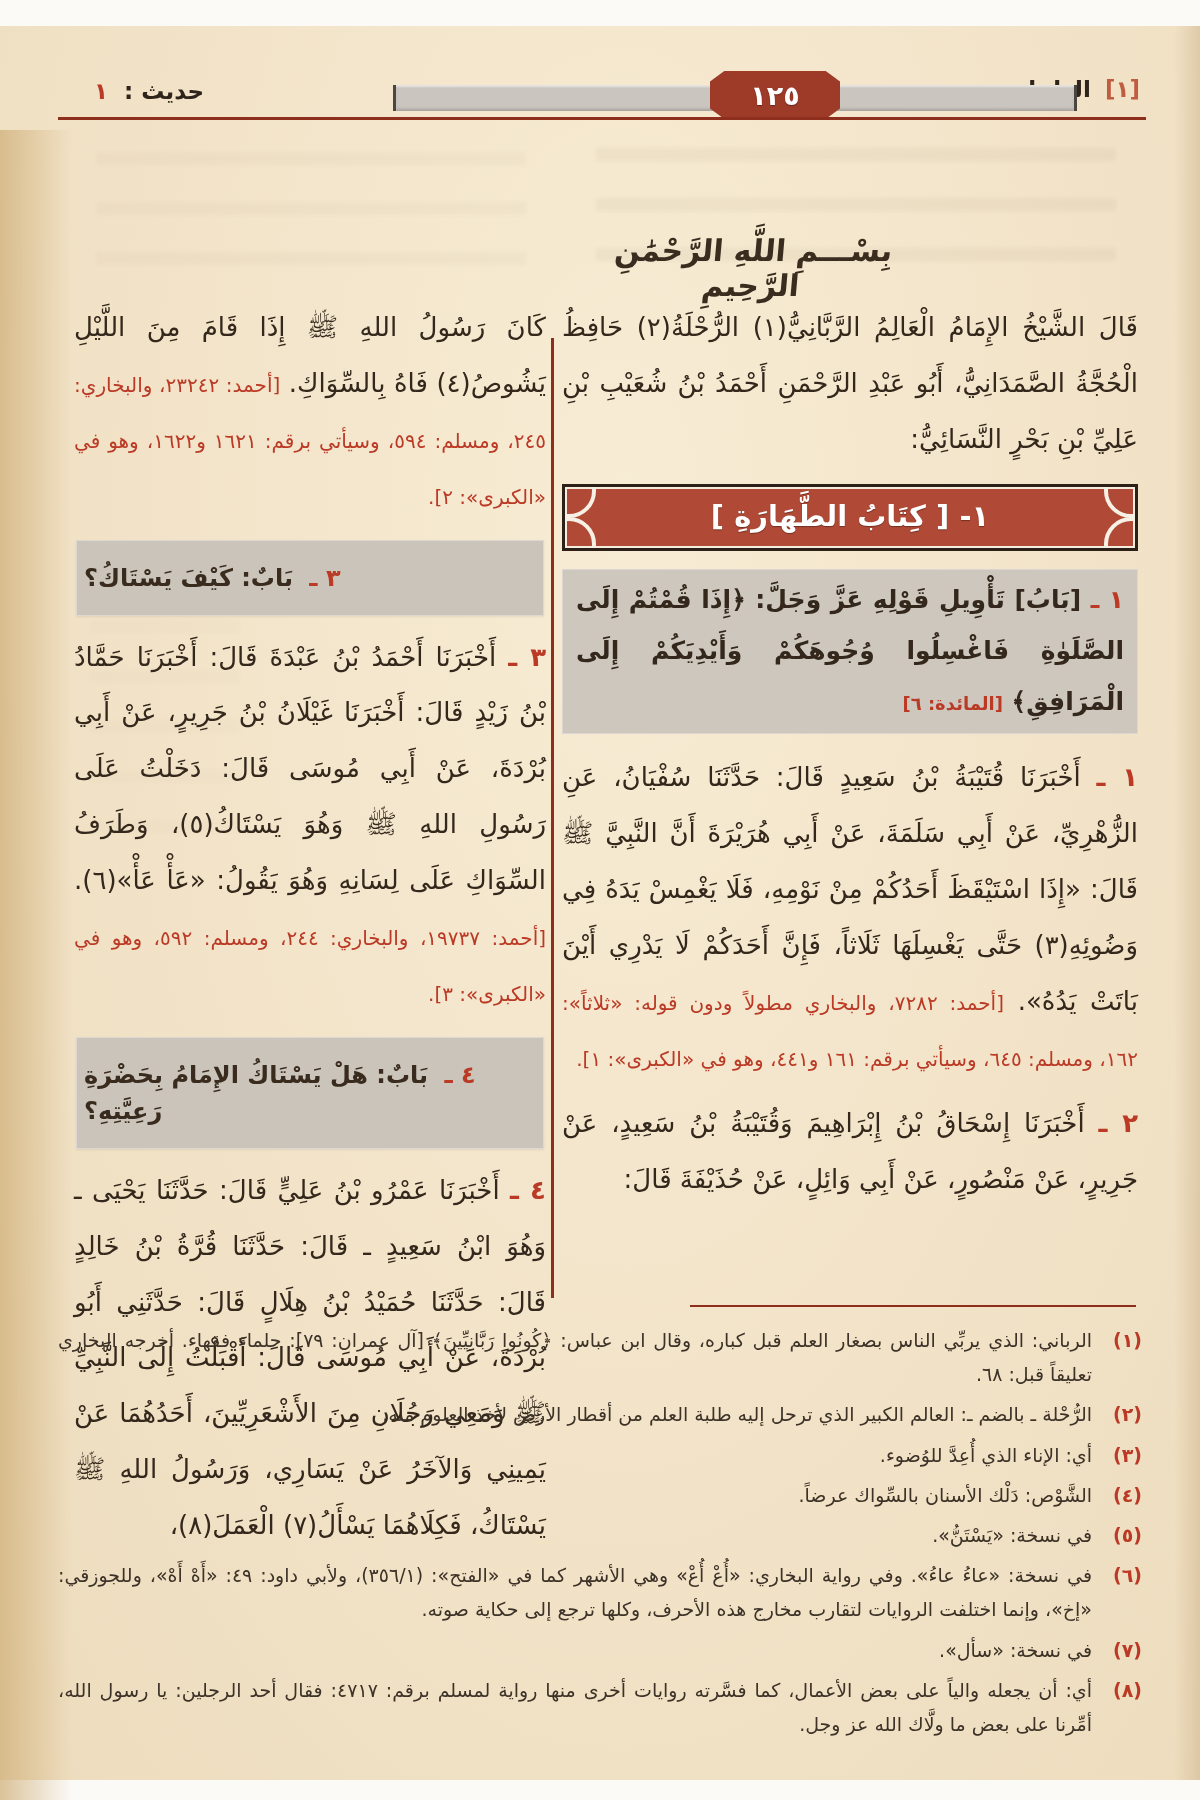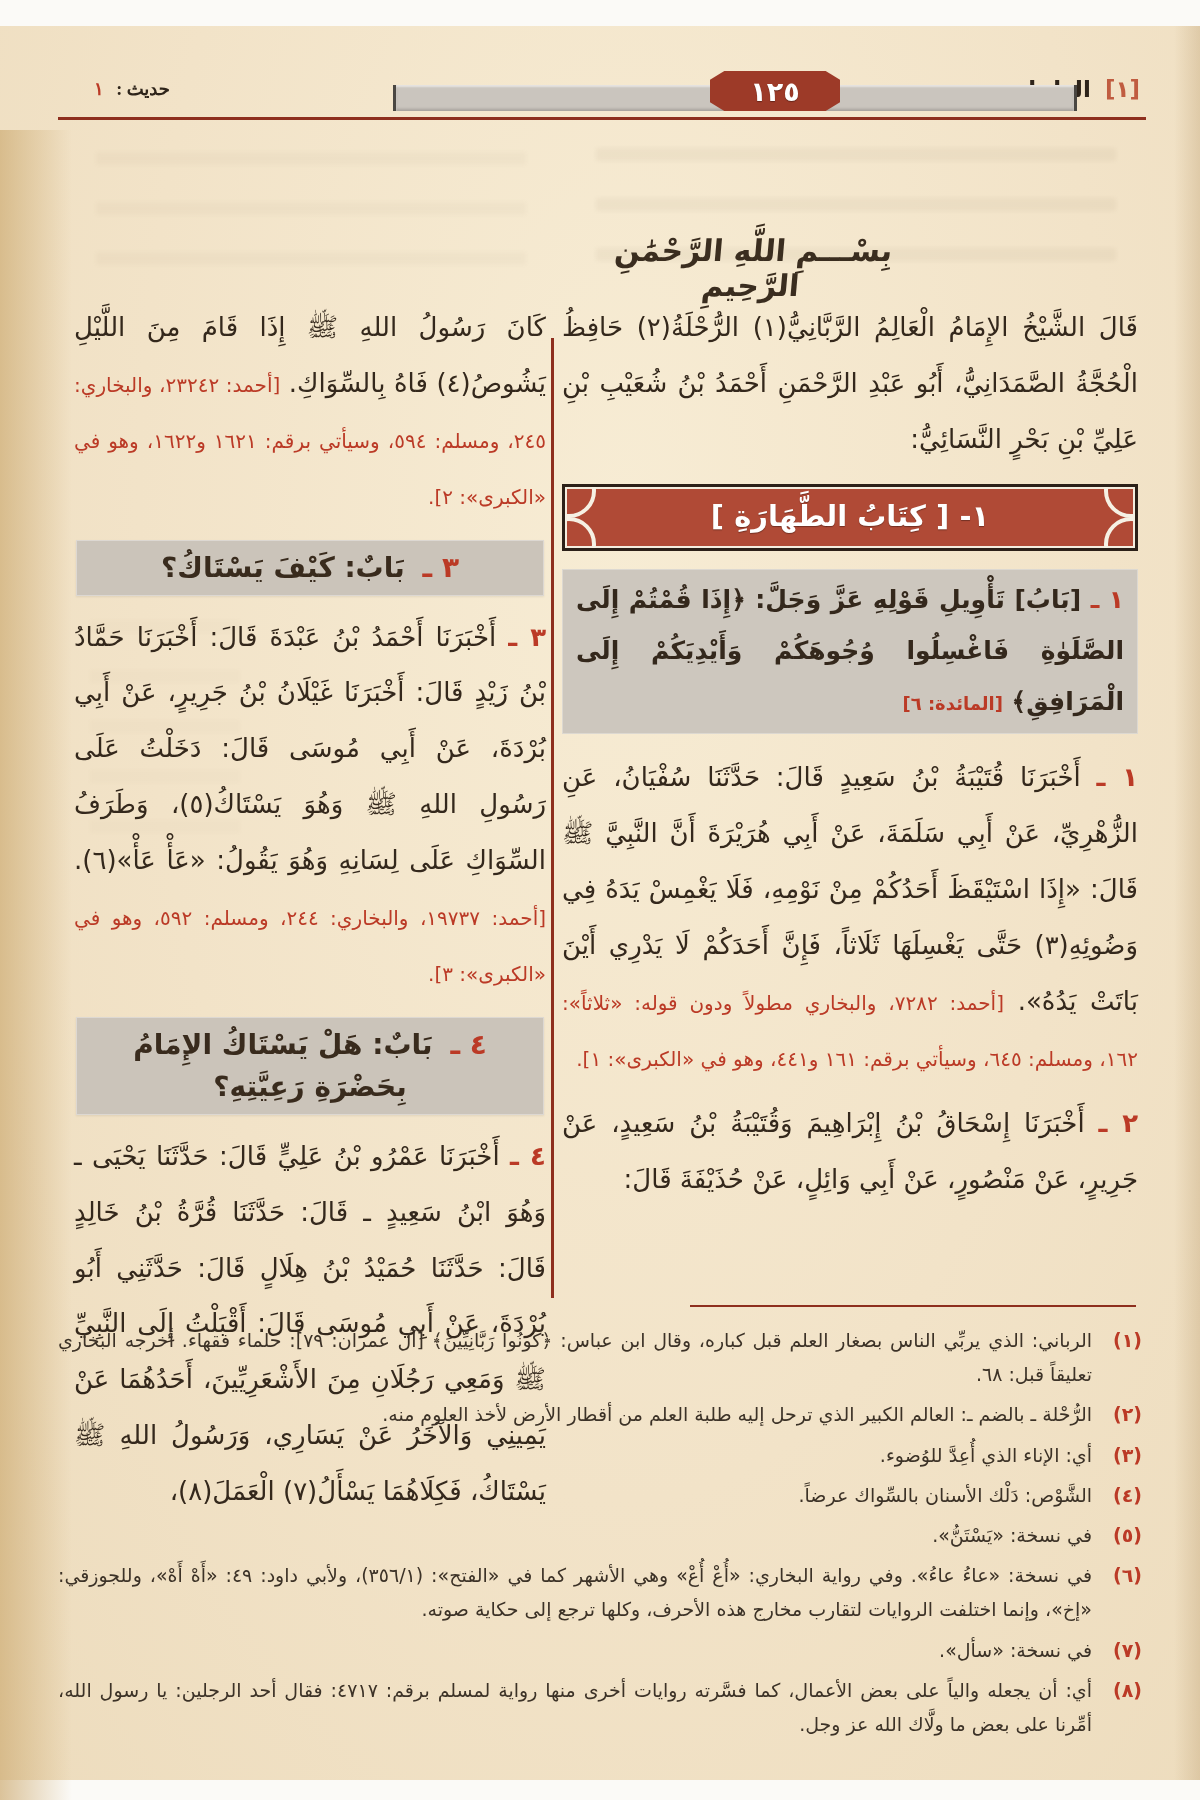--- a/index.html
+++ b/index.html
@@ -30,29 +30,29 @@
   .ghost.g2 { top:152px; left:96px; width:430px; height:120px; opacity:.3; }
   .ghost.g3 { top:620px; left:90px; width:150px; height:220px; opacity:.18; }
 
   :root {
     --ink:#34281c; --red:#bb3a26; --deepred:#8e2f1e; --bandgray:#cbc4ba;
   }
 
   
   .hdr-right { position:absolute; top:76px; right:60px; font-size:23px; font-weight:bold; color:#2e241a; direction:rtl; }
   .hdr-right .bracket { color:#c05c40; margin-left:6px; }
-  .hdr-left  { position:absolute; top:78px; left:94px;  font-size:18px; font-weight:bold; color:#2e241a; direction:rtl;font-family:Liberation Serif, serif; }
+  .hdr-left  { position:absolute; top:78px; left:94px;  font-size:23px; font-weight:bold; color:#2e241a; direction:rtl; }
   .hdr-left .n { color:var(--red); margin-right:8px; }
   .pn-band {
     position:absolute; top:85px; left:393px; width:678px; height:26px;
     background:#cac5be; border-left:3px solid #4a4742; border-right:3px solid #4a4742;
     box-shadow: inset 0 2px 2px rgba(255,255,255,.55), inset 0 -2px 3px rgba(0,0,0,.18);
   }
   .pn-badge {
-    position:absolute; top:71px; left:710px; width:130px; height:40px;
+    position:absolute; top:71px; left:710px; width:130px; height:48px;
     background:#9d3a28; color:#fff;
     clip-path:polygon(11% 0,89% 0,100% 22%,100% 78%,89% 100%,11% 100%,0 78%,0 22%);
     display:flex; align-items:center; justify-content:center;
     font-size:27px; font-weight:bold; letter-spacing:5px;
     text-shadow:0 1px 1px rgba(0,0,0,.35);
   }
   .hdr-rule { position:absolute; top:117px; left:58px; right:54px; height:3px; background:var(--deepred); }
 
   
   .basmala {
@@ -62,22 +62,22 @@
 
   
   .col { position:absolute; top:300px; color:var(--ink); direction:rtl; text-align:justify; }
   .col-right { right:62px; width:576px; }
   .col-left  { left:74px;  width:472px; }
   .p { font-size:26px; line-height:2.15; margin:0 0 10px; font-weight:500; }
   .num { color:var(--red); font-weight:bold; }
   .ref { color:var(--red); font-size:20px; font-weight:500; }
 
   .band-h {
-    background:var(--bandgray); color:#392b1d; text-align:center; font-weight:bold;
-    font-size:28px; line-height:1.5; padding:7px 8px; margin:16px 2px 14px;
+    background:var(--bandgray); color:#392b1d; text-align:left; font-weight:bold;
+    font-size:24px; line-height:1.5; padding:20px 8px; margin:16px 2px 14px;
     box-shadow: inset 0 0 0 1px rgba(255,255,255,.35), 0 1px 2px rgba(0,0,0,.08);
   }
   .band-h .num { margin-left:8px; }
 
   .banner {
     position:relative; margin:16px 0 18px; background:#b04a36;
     border:3px solid #2c2018; box-shadow: inset 0 0 0 2px #f4edde;
     padding:12px 24px 15px; text-align:center; color:#fff;
     font-size:29px; font-weight:bold; overflow:hidden;
     text-shadow:0 1px 1px rgba(0,0,0,.35);

